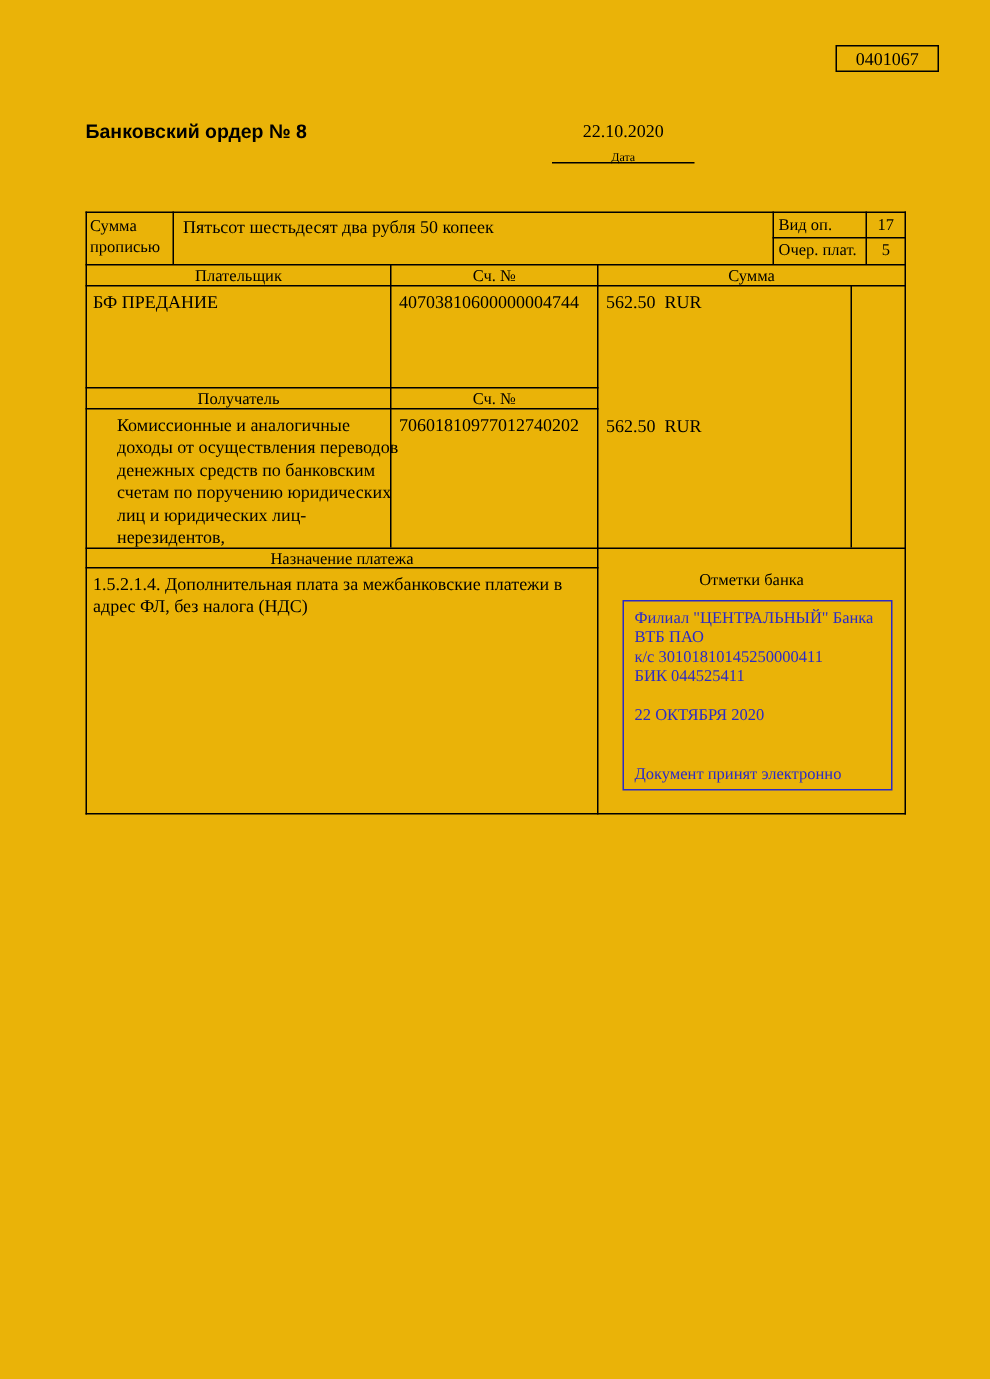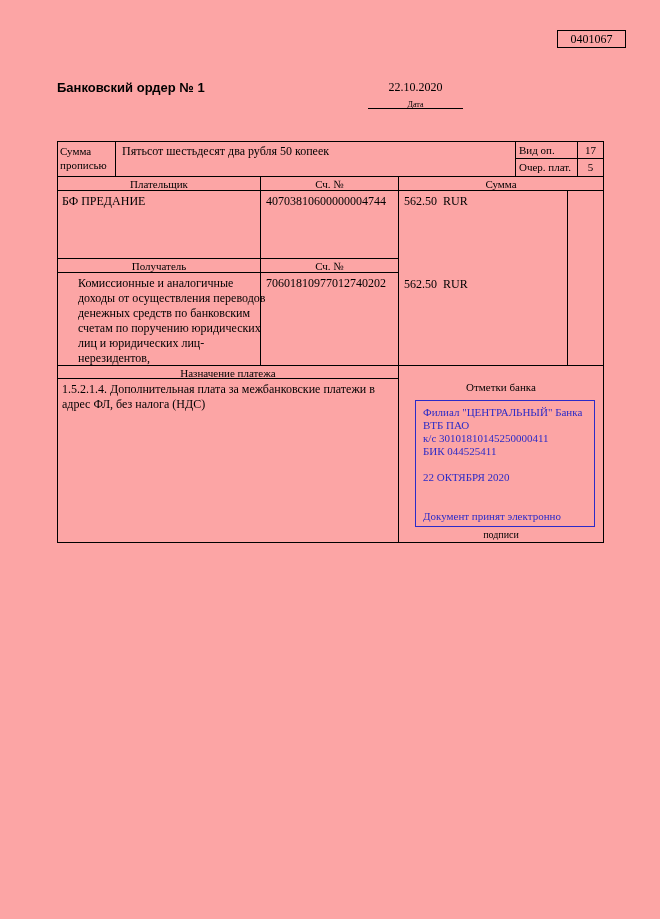--- a/index.html
+++ b/index.html
@@ -1,18 +1,18 @@
 <!DOCTYPE html>
 <html><head>
 <meta charset="utf-8">
 <style>
   * { margin:0; padding:0; box-sizing:border-box; }
   html,body { background:#ffffff; }
   .page {
-    position:relative; width:660px; height:919px; background:#fca5a5;
+    position:relative; width:660px; height:919px; background:#eab308;
     font-family:"Liberation Serif", serif; color:#000; overflow:hidden;
   }
   .abs { position:absolute; }
   .hline { position:absolute; height:1px; background:#000; }
   .vline { position:absolute; width:1px; background:#000; }
   .t8  { font-size:8px;  line-height:10px; }
   .t10 { font-size:10px; line-height:12px; }
   .t11 { font-size:11px; line-height:13px; }
   .t12 { font-size:12px; line-height:15px; }
   .ctr { text-align:center; }
@@ -35,21 +35,21 @@
 </style>
 </head>
 <body>
 
 <div class="page">
 
   <div class="abs form-code-box" style="left:557px; top:30px; width:69px; height:18px;">
     <span>0401067</span>
   </div>
 
-  <div class="abs title" style="left:57px; top:80px;">Банковский ордер № 1</div>
+  <div class="abs title" style="left:57px; top:80px;">Банковский ордер № 8</div>
 
   <div class="abs date-box" style="left:368px; top:80px; width:95px;">
     <span>22.10.2020</span>
   </div>
   <div class="abs ctr t8" style="left:368px; top:100px; width:95px;">Дата</div>
 
   <div class="hline" style="left:57px;  top:141px; width:547px;"></div>
   <div class="hline" style="left:515px; top:158px; width:89px;"></div>
   <div class="hline" style="left:57px;  top:176px; width:547px;"></div>
   <div class="hline" style="left:57px;  top:190px; width:547px;"></div>
@@ -100,15 +100,14 @@
     <div class="stamp-line">ВТБ ПАО</div>
     <div class="stamp-line">к/с 30101810145250000411</div>
     <div class="stamp-line">БИК 044525411</div>
     <div class="stamp-line"></div>
     <div class="stamp-line">22 ОКТЯБРЯ 2020</div>
     <div class="stamp-line"></div>
     <div class="stamp-line"></div>
     <div class="stamp-line">Документ принят электронно</div>
   </div>
 
-  <div class="abs t10 ctr" style="left:399px; top:529px; width:204px;">подписи</div>
 
 </div>
 
 </body></html>

